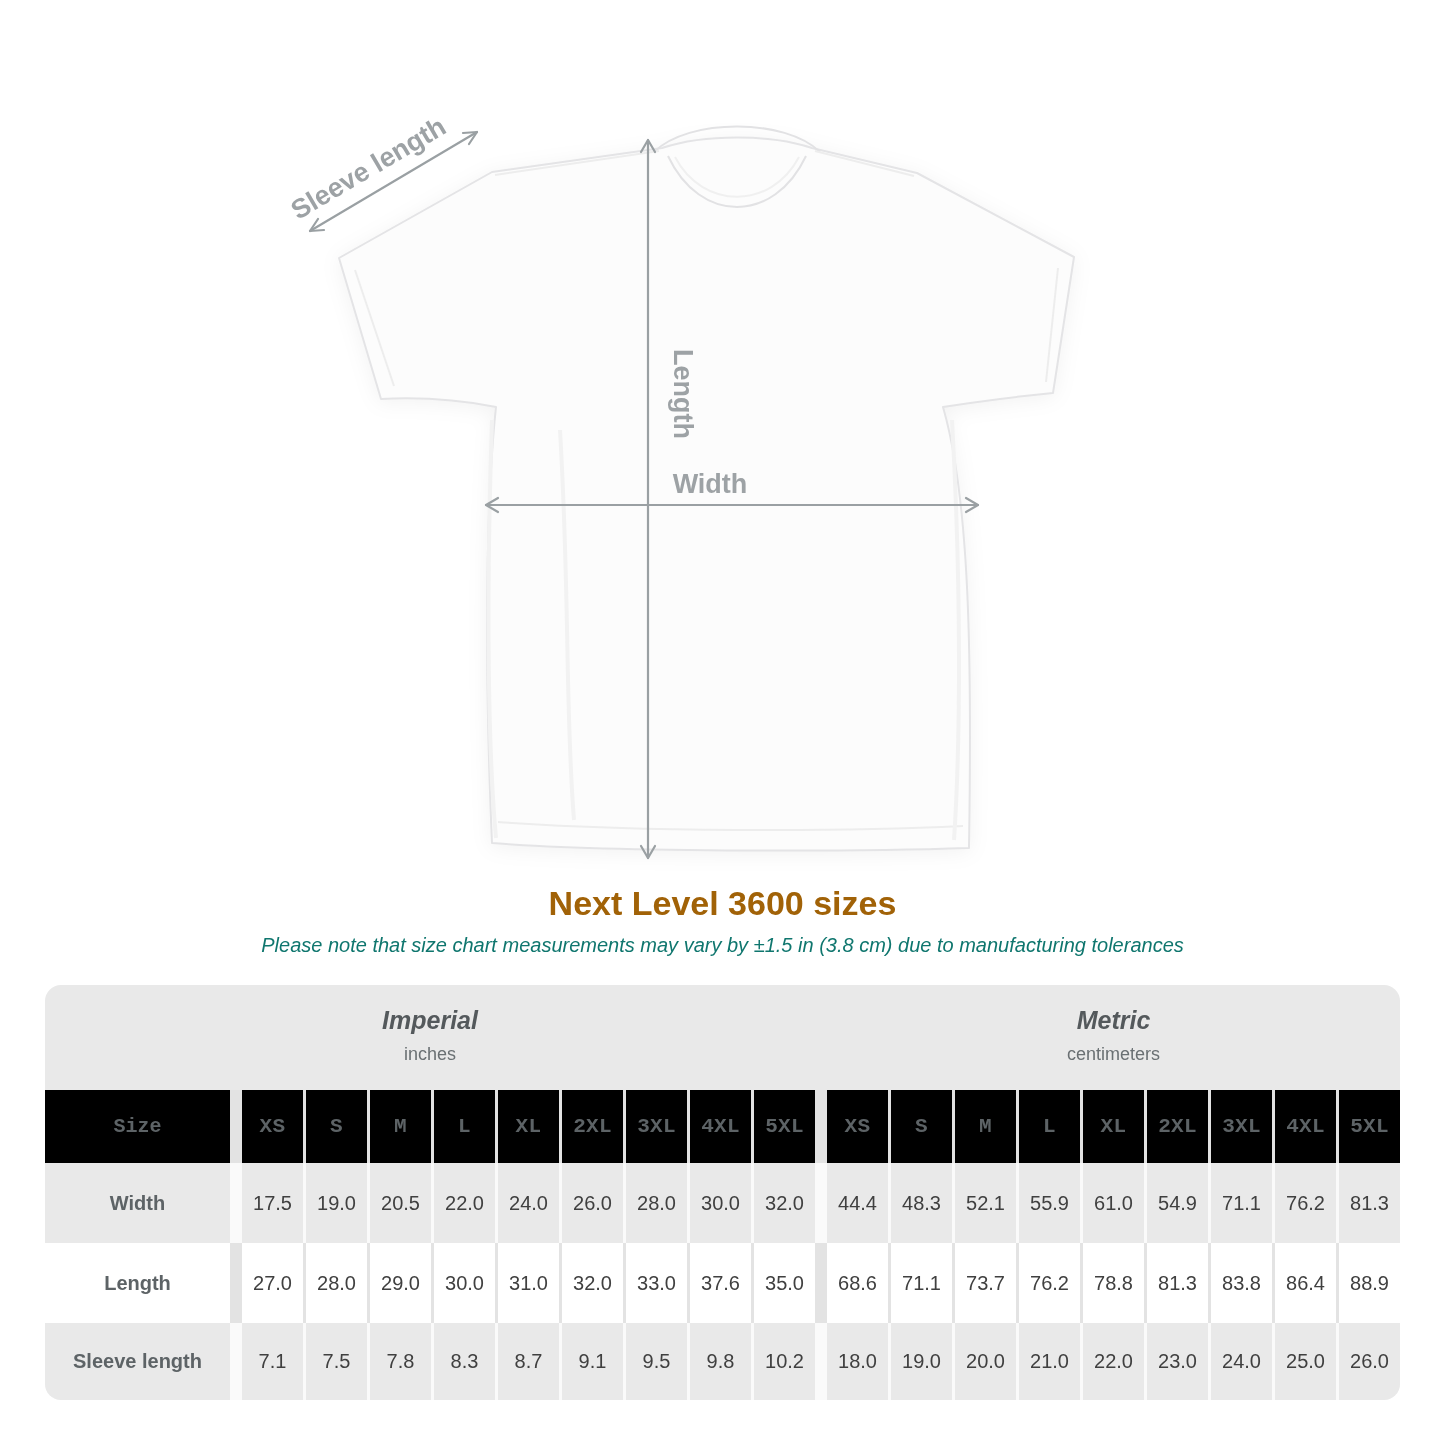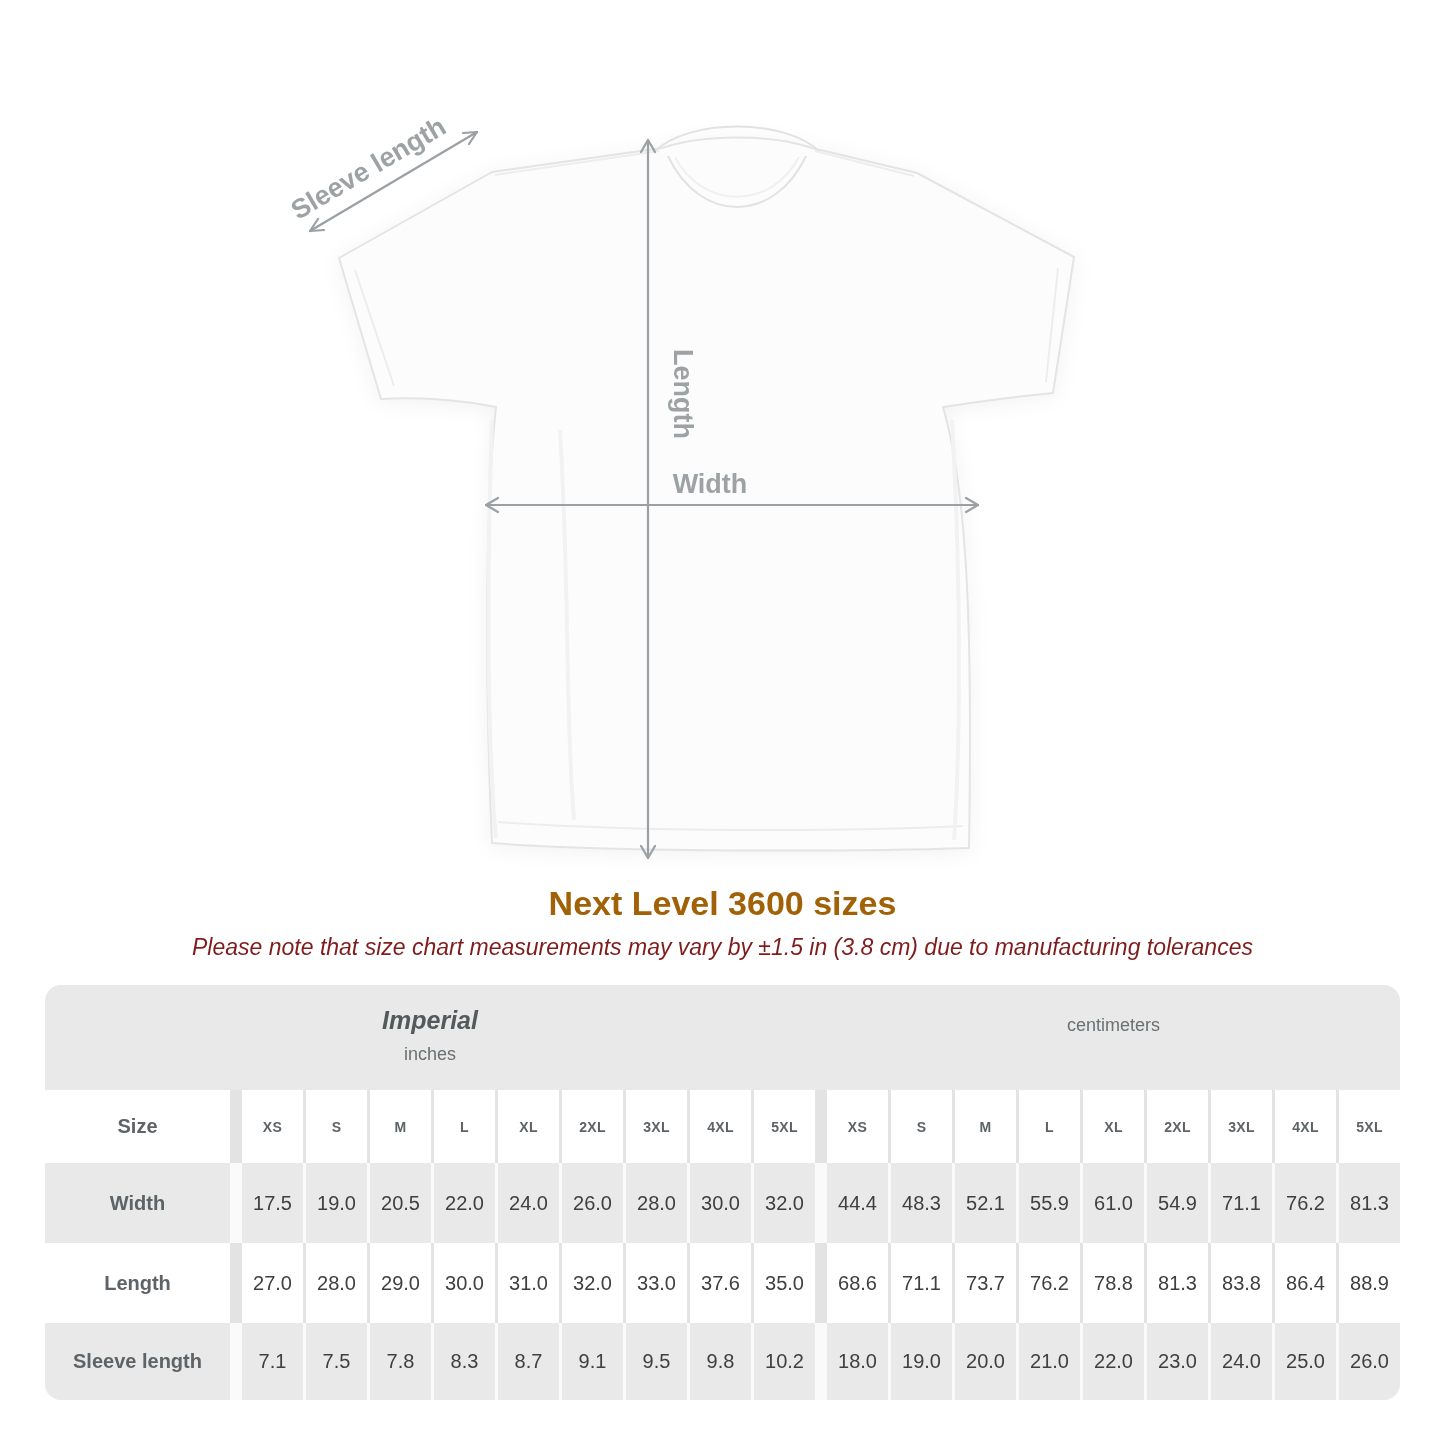--- a/index.html
+++ b/index.html
@@ -14,46 +14,46 @@
   .seam-light{fill:none;stroke:#f2f2f2;stroke-width:4;}
   .collar{fill:none;stroke:#e2e2e4;stroke-width:2;}
   .collar-rib{fill:none;stroke:#f0f0f0;stroke-width:2;}
   .arrow{fill:none;stroke:#9aa0a3;stroke-width:2.2;stroke-linecap:round;stroke-linejoin:round;}
   .dlabel{fill:#9da2a5;font-family:"Liberation Sans", sans-serif;font-weight:bold;font-size:27px;}
 
   
   .title{position:absolute;left:0;top:884px;width:100%;text-align:center;
          font-size:34px;font-weight:bold;color:#a16207;}
   .subtitle{position:absolute;left:0;top:934px;width:100%;text-align:center;
-         font-size:23px;font-style:italic;color:#7f1d1d;}
+         font-size:20px;font-style:italic;color:#0f766e;}
 
   
   .table{position:absolute;left:45px;top:985px;width:1355px;border-radius:16px;overflow:hidden;}
   .row{display:grid;grid-template-columns:185px 6px repeat(9,1fr) 6px repeat(9,1fr);
        column-gap:3px;align-items:stretch;}
   .band{height:105px;background:#e9e9e9;}
   .unit{text-align:center;padding-top:21px;}
   .unit-imperial{grid-column:1 / 12;}
   .unit-metric{grid-column:13 / 22;}
   .unit-name{font-size:25px;font-weight:bold;font-style:italic;color:#54595c;}
   .unit-sub{font-size:18px;color:#6a7073;margin-top:9px;}
 
   .r-size{height:73px;background:#e3e3e3;}
-  .r-size .cell{background:#ffffff;}
+  .r-size .cell{background:#000000;font-family:Liberation Mono, monospace;}
   .r-data{height:80px;}
   .r-last{height:77px;}
   .row-white{background:#e3e3e3;}
   .row-white .cell{background:#ffffff;}
   .row-gray{background:#fafafa;}
   .row-gray .cell{background:#e9e9e9;}
 
   .cell{display:flex;align-items:center;justify-content:center;height:100%;}
   .sp{height:100%;}
   .label{font-size:20px;font-weight:bold;color:#5d6366;}
-  .size-cell{font-size:14px;font-weight:bold;color:#5d6366;letter-spacing:0.3px;}
+  .size-cell{font-size:21px;font-weight:bold;color:#5d6366;letter-spacing:0.3px;}
   .val{font-size:20px;color:#404040;}
 </style>
 </head>
 <body>
 
 <div class="page">
 
   <svg class="diagram" width="1445" height="880" viewBox="0 0 1445 880" aria-hidden="true">
 
     <path class="tee" d="M 662,148
@@ -108,20 +108,21 @@
   <div class="subtitle">Please note that size chart measurements may vary by ±1.5 in (3.8 cm) due to manufacturing tolerances</div>
 
   <div class="table">
 
     <div class="row band">
       <div class="unit unit-imperial">
         <div class="unit-name">Imperial</div>
         <div class="unit-sub">inches</div>
       </div>
       <div class="unit unit-metric">
+        <div class="unit-name">Metric</div>
         <div class="unit-sub">centimeters</div>
       </div>
     </div>
 
     <div class="row r-size">
       <div class="cell label">Size</div>
       <div class="sp"></div>
       <div style="display: contents;"><div class="cell size-cell">XS</div><div class="cell size-cell">S</div><div class="cell size-cell">M</div><div class="cell size-cell">L</div><div class="cell size-cell">XL</div><div class="cell size-cell">2XL</div><div class="cell size-cell">3XL</div><div class="cell size-cell">4XL</div><div class="cell size-cell">5XL</div></div>
       <div class="sp"></div>
       <div style="display: contents;"><div class="cell size-cell">XS</div><div class="cell size-cell">S</div><div class="cell size-cell">M</div><div class="cell size-cell">L</div><div class="cell size-cell">XL</div><div class="cell size-cell">2XL</div><div class="cell size-cell">3XL</div><div class="cell size-cell">4XL</div><div class="cell size-cell">5XL</div></div>

